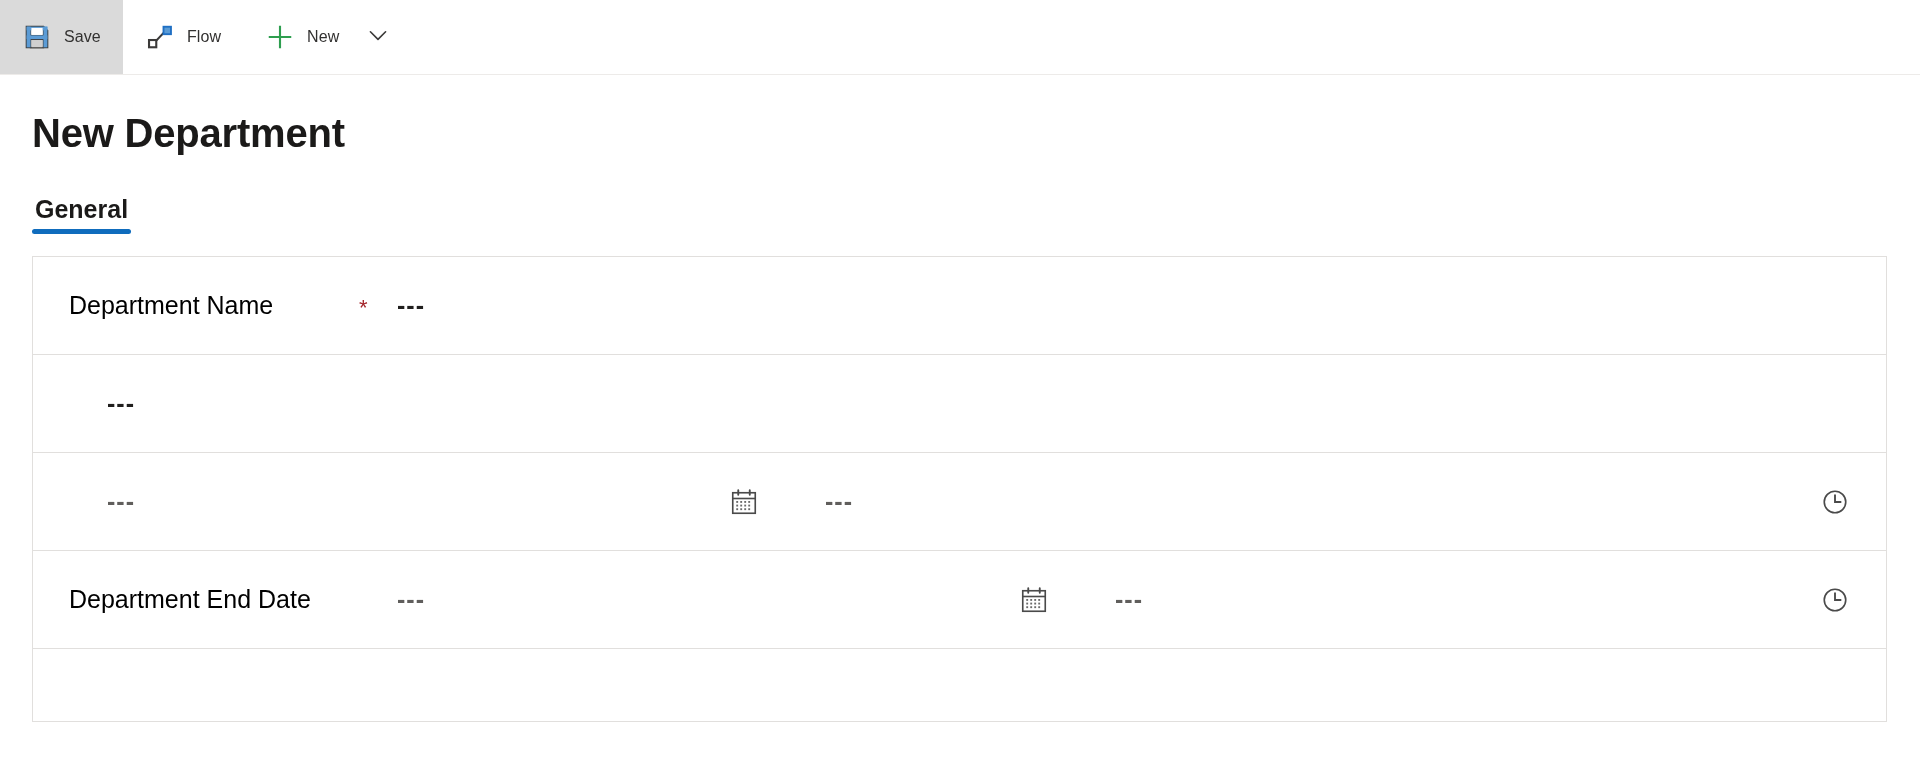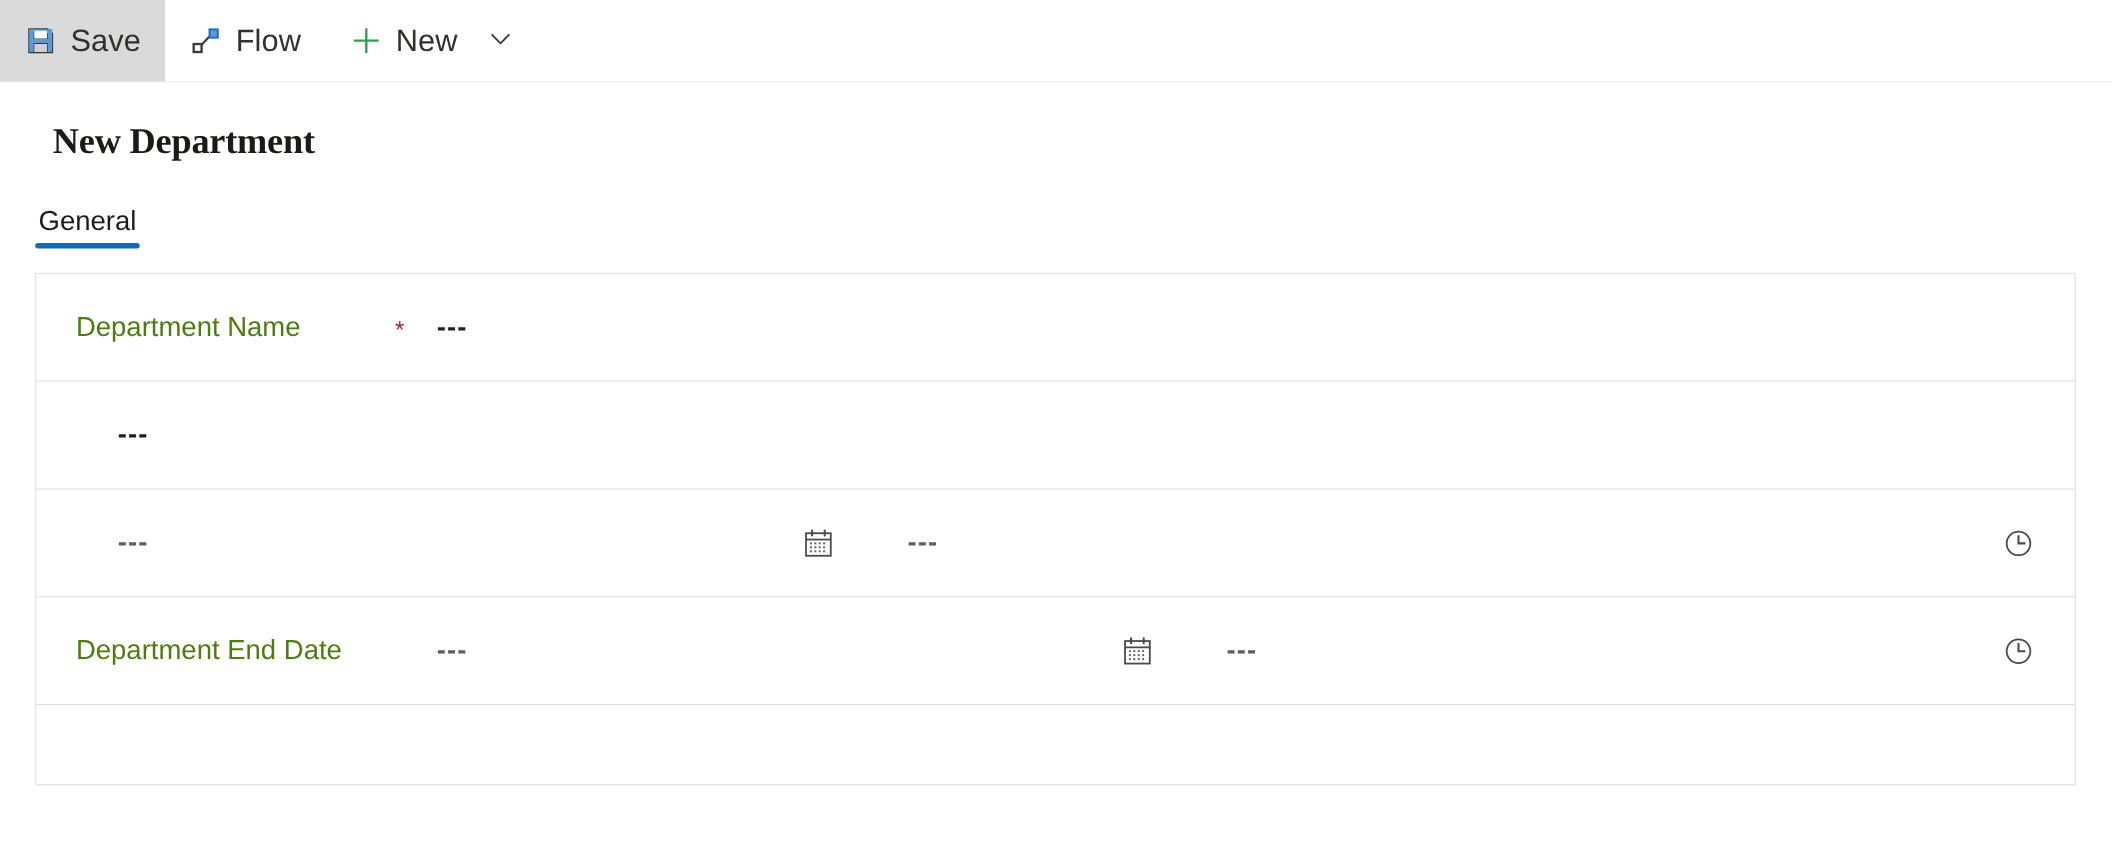--- a/index.html
+++ b/index.html
@@ -33,21 +33,21 @@
     height: 74px;
     box-sizing: border-box;
     cursor: pointer;
     user-select: none;
     white-space: nowrap;
   }
   .cmd.active {
     background: #dadada;
   }
   .cmd-label {
-    font-size: 28px;
+    font-size: 16px;
     color: #323130;
     letter-spacing: 0.1px;
   }
   .cmd-icon {
     display: inline-flex;
     align-items: center;
     justify-content: center;
     width: 30px;
     height: 30px;
     flex: none;
@@ -59,39 +59,38 @@
     height: 74px;
     cursor: pointer;
   }
 
   
   .page {
     padding: 0 32px;
     box-sizing: border-box;
   }
   .page-title {
-    font-size: 33px;
+    font-size: 40px;
     font-weight: bold;
     color: #1b1a19;
-    margin: 36px 0 0 16px;
+    margin: 36px 0 0 0;
     letter-spacing: -0.2px;
-    font-family: Liberation Serif, serif;
   }
 
   
   .tabstrip {
     display: flex;
     align-items: flex-end;
     margin-top: 34px;
     height: 44px;
   }
   .tab {
     position: relative;
     font-size: 25px;
-    font-weight: normal;
+    font-weight: bold;
     color: #1b1a19;
     padding: 0 3px 10px 3px;
     cursor: pointer;
   }
   .tab.selected::after {
     content: "";
     position: absolute;
     left: 0;
     right: 0;
     bottom: 0;
@@ -116,21 +115,21 @@
     padding: 0 34px 0 36px;
     box-sizing: border-box;
     border-bottom: 1px solid #e1dfdd;
     position: relative;
   }
   .form-row:last-child { border-bottom: none; }
   .form-row.spacer { height: 72px; border-bottom: none; }
 
   .field-label {
     font-size: 25px;
-    color: #4d7c0f;
+    color: #000000;
     width: 290px;
     flex: none;
     white-space: nowrap;
   }
   .req-star {
     color: #a4262c;
     font-size: 22px;
     width: 38px;
     flex: none;
     text-align: left;

